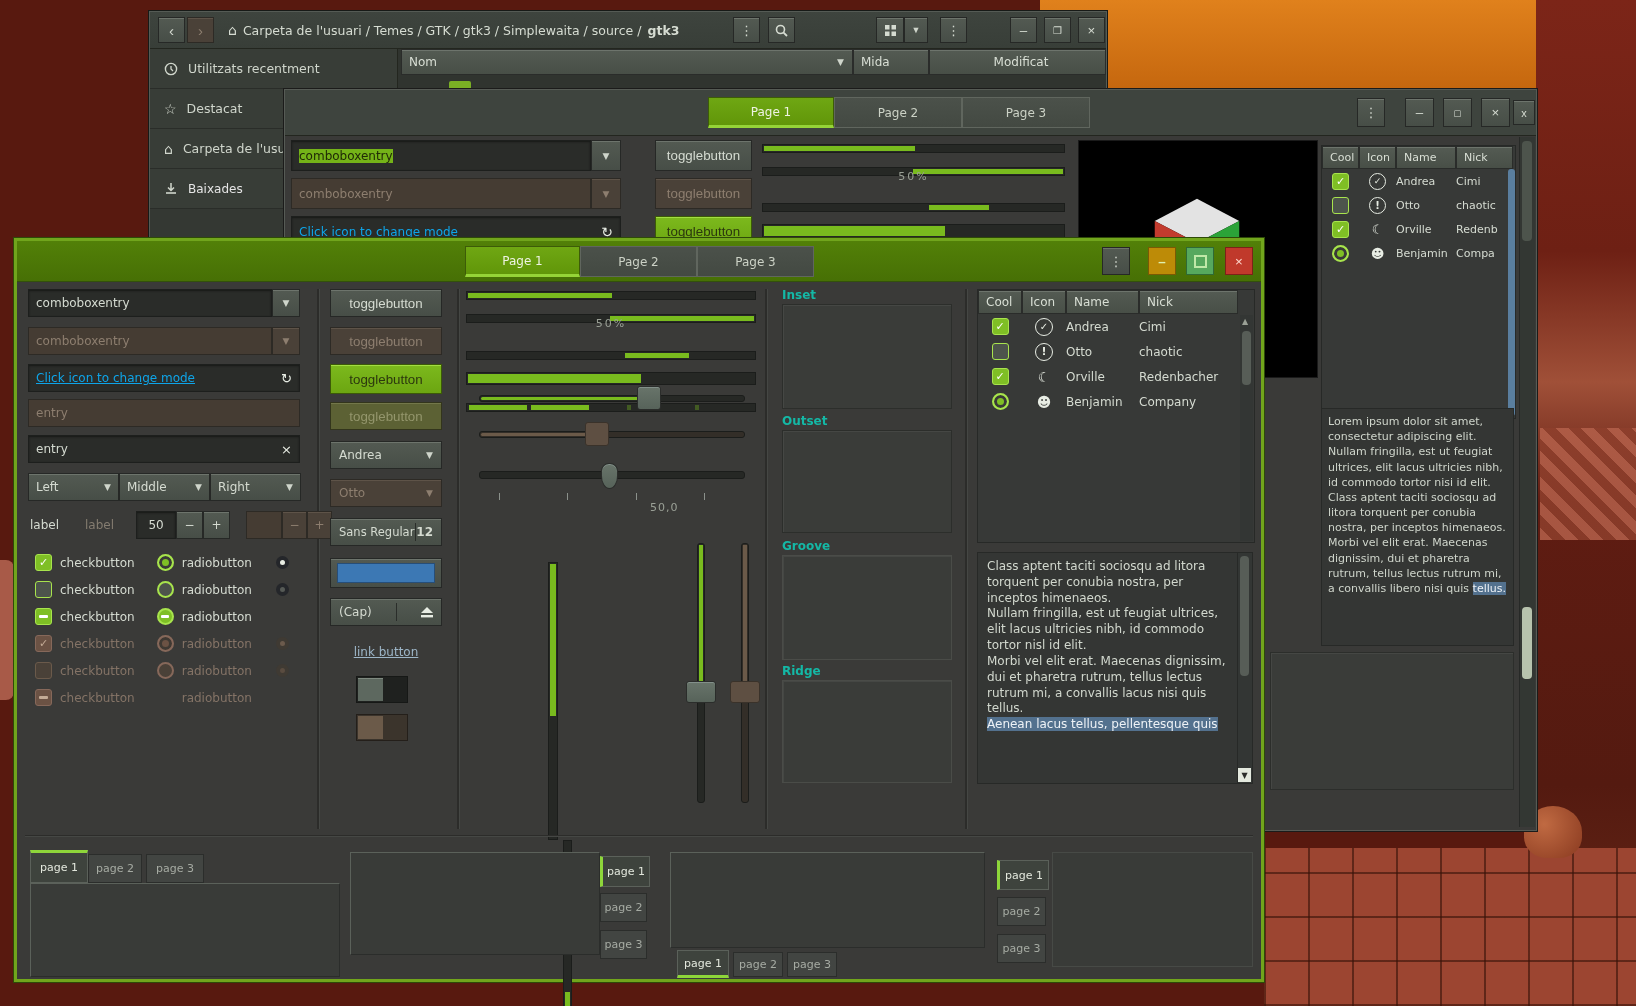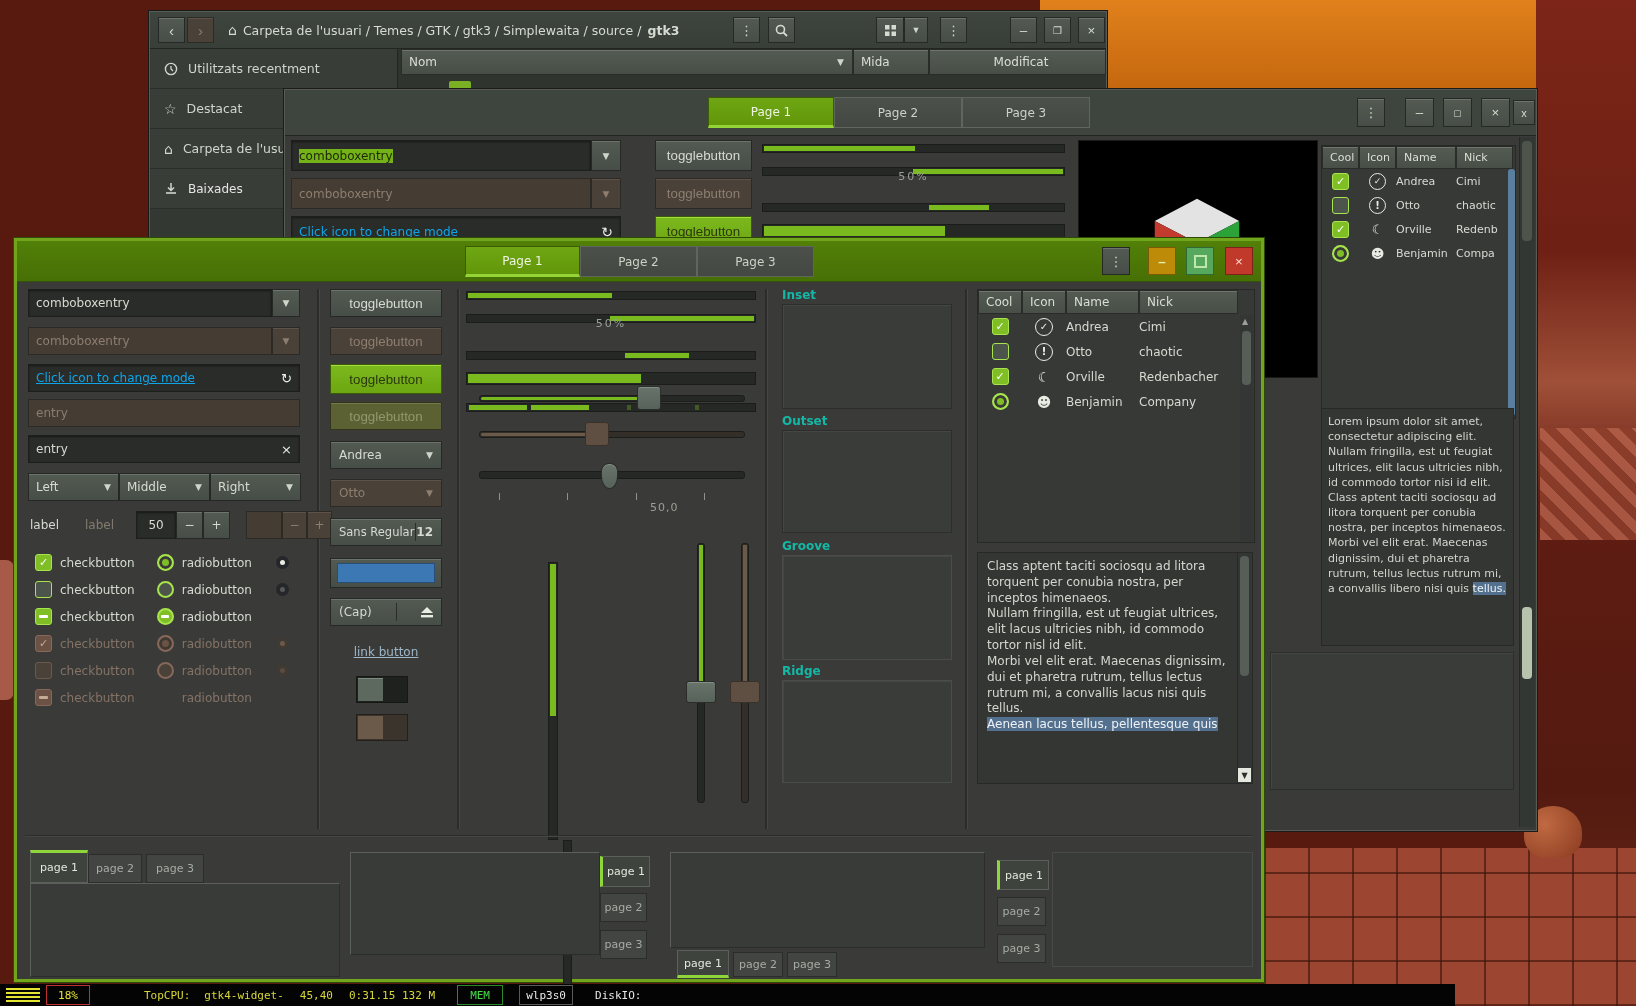--- a/index.html
+++ b/index.html
@@ -694,30 +694,14 @@
       <div class="ntab" style="width:49px;height:29px;margin-bottom:8px;">
           <span>page 2</span>
         </div>
       <div class="ntab" style="width:49px;height:29px;">
           <span>page 3</span>
         </div>
     </div>
     <div class="nbox a" style="left:1035px;top:611px;width:201px;height:115px;border-color:#474a46;"></div>
   </section>
 
-  <div class="a r mono" style="left:0;top:984px;width:1455px;height:22px;background:#040404;z-index:40;font-size:11px;gap:0;">
-    <span class="c" style="width:46px;height:22px;flex-direction:column;gap:2px;">
-      <i style="width:34px;height:2px;background:#e4e432;display:block;"></i>
-      <i style="width:34px;height:2px;background:#e4e432;display:block;"></i>
-      <i style="width:34px;height:2px;background:#e4e432;display:block;"></i>
-      <i style="width:34px;height:2px;background:#e4e432;display:block;"></i>
-    </span>
-    <span class="c" style="min-width:42px;height:18px;border:1px solid #c03030;color:#e4e432;">18%</span>
-    <span style="color:#d8d838;margin-left:54px;">TopCPU:</span>
-    <span style="color:#d8d838;margin-left:14px;">gtk4-widget-</span>
-    <span style="color:#d8d838;margin-left:16px;">45,40</span>
-    <span style="color:#d8d838;margin-left:16px;">0:31.15 132 M</span>
-    <span class="c" style="min-width:44px;height:18px;border:1px solid #2a8a2a;color:#44dd44;margin-left:22px;">MEM</span>
-    <span class="c" style="min-width:52px;height:18px;border:1px solid #5a5a5a;color:#e8e8e8;margin-left:16px;">wlp3s0</span>
-    <span style="color:#e8e8e8;margin-left:22px;">DiskIO:</span>
-  </div>
 
 </div>
 
 </body></html>

